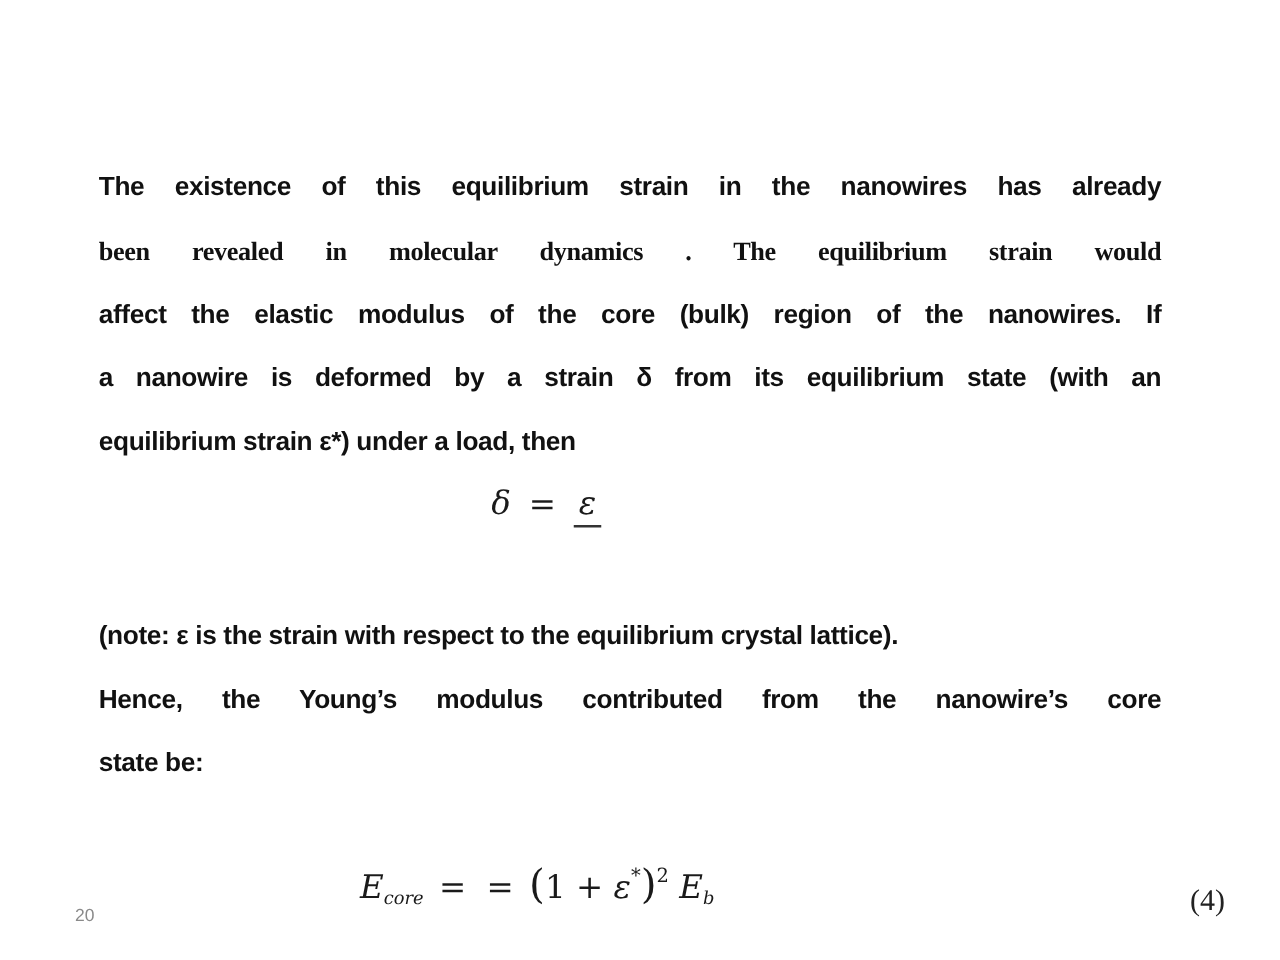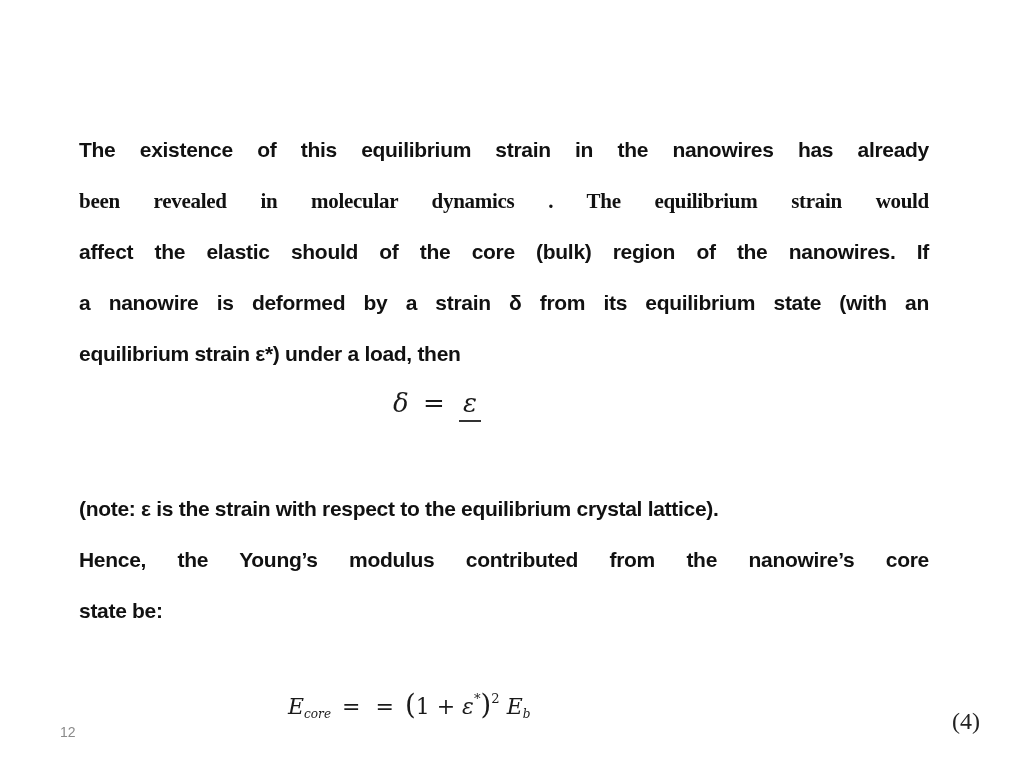--- a/index.html
+++ b/index.html
@@ -85,47 +85,47 @@
     }
   </style>
 </head>
 <body>
 
 <div class="slide">
 
   <div class="body-text" style="top:135px;">
     <div class="line justify" style="top:0px;">The existence of this equilibrium strain in the nanowires has already</div>
     <div class="line justify" style="top:51px;font-family:Liberation Serif, serif;">been revealed in  molecular dynamics . The  equilibrium strain would</div>
-    <div class="line justify" style="top:102px;">affect the elastic should of the core (bulk) region of the nanowires. If</div>
+    <div class="line justify" style="top:102px;">affect the elastic modulus of the core (bulk) region of the nanowires. If</div>
     <div class="line justify" style="top:153px;">a nanowire is deformed by a strain δ from its equilibrium state (with an</div>
     <div class="line left" style="top:204px;">equilibrium strain ε*) under a load, then</div>
   </div>
 
   <div class="math" style="left:393px; top:388px; font-size:26px;">
     <span class="it">δ</span>
     <span style="margin:0 6px;">=</span>
     <span class="frac">
       <span class="num it">ε</span>
       <span class="bar"></span>
     </span>
   </div>
 
   <div class="body-text" style="top:494px;">
     <div class="line left" style="top:0px;"> (note: ε is the strain with respect to the equilibrium crystal lattice).</div>
     <div class="line justify" style="top:51px;">Hence, the Young’s modulus contributed from the nanowire’s core</div>
     <div class="line left" style="top:102px;">state be:</div>
   </div>
 
-  <div class="math" style="left:288px; top:688px; font-size:22px;">
+  <div class="math" style="left:288px; top:688px; font-size:26px;">
     <span class="it">E</span><span class="sub">core</span>
     <span style="margin:0 4px;">=</span>
     <span style="margin:0 4px;">=</span>
     <span class="big-paren">(</span><span>1</span>
     <span>+</span>
     <span class="it">ε</span><span class="sup">*</span><span class="big-paren">)</span><span class="sup">2</span>
     <span class="it">E</span><span class="sub">b</span>
   </div>
 
   <div class="eq-num">(4)</div>
 
-  <div class="page-num">12</div>
+  <div class="page-num">20</div>
 
 </div>
 
 </body></html>

